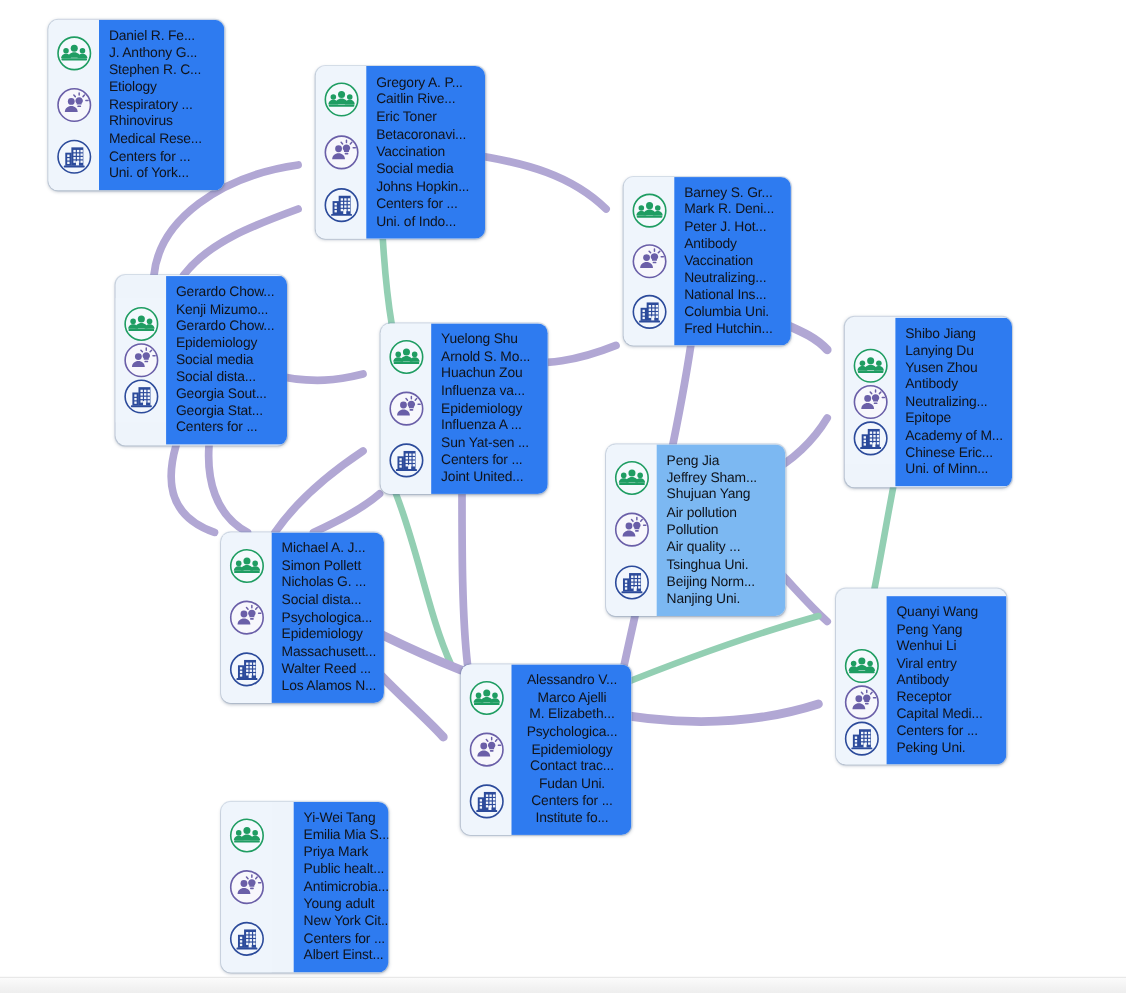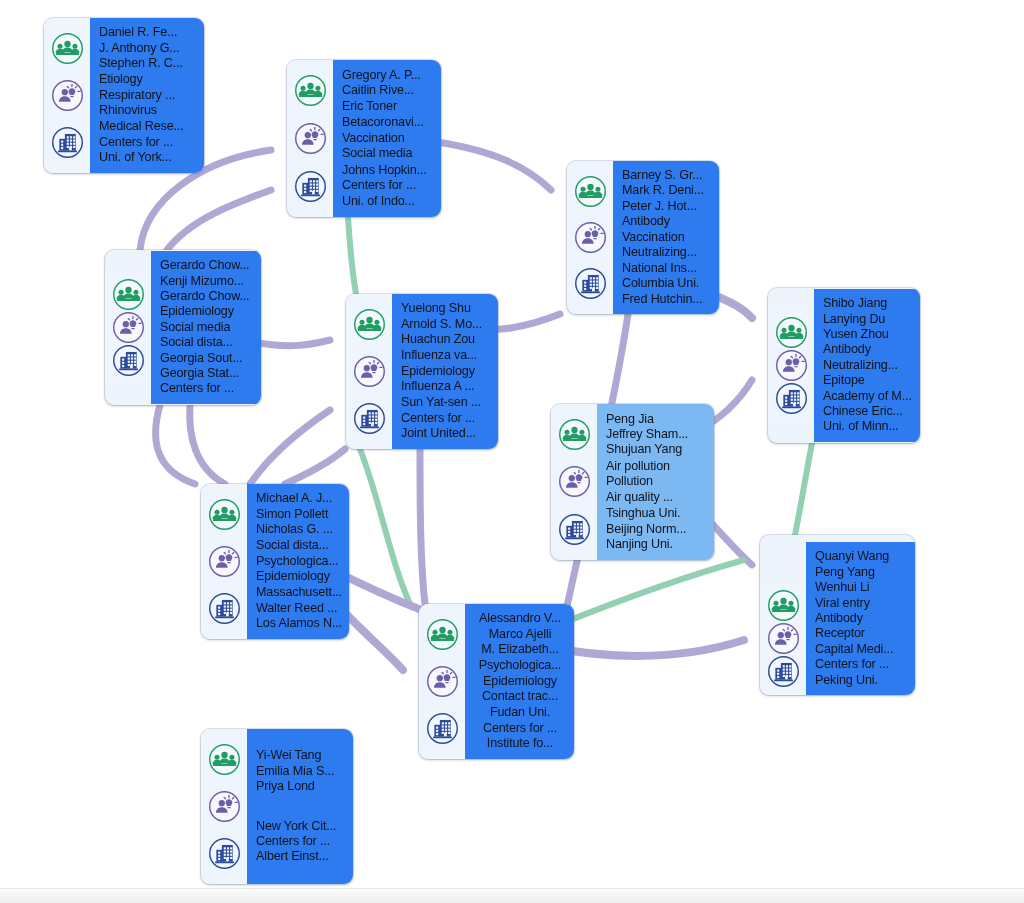--- a/index.html
+++ b/index.html
@@ -786,21 +786,21 @@
             <span class="ln">Epidemiology</span>
             <span class="ln">Contact trac...</span>
           </div>
           <div class="grp">
             <span class="ln">Fudan Uni.</span>
             <span class="ln">Centers for ...</span>
             <span class="ln">Institute fo...</span>
           </div>
         </div>
       </div>
-      <div class="node" style="left: 185px; top: 729px; width: 152px; height: 155px;">
+      <div class="node" style="left: 185px; top: 729px; width: 152px; height: 155px; gap: 20px;">
         <div class="node-icons">
           <span class="icon-wrap">
             <svg viewBox="0 0 34 34" width="33" height="33">
               <circle cx="17" cy="17" r="15.2" fill="#f4f9fd" stroke="#1f9d62" stroke-width="1.5"></circle>
               <circle cx="17" cy="12.3" r="3.3" fill="#1f9d62"></circle>
               <path d="M11.3 21.2c0-3.1 2.5-5.2 5.7-5.2s5.7 2.1 5.7 5.2z" fill="#1f9d62"></path>
               <circle cx="9.3" cy="14.6" r="2.6" fill="#1f9d62"></circle>
               <path d="M4.7 21.6c0-2.6 2-4.3 4.6-4.3s4.6 1.7 4.6 4.3z" fill="#1f9d62"></path>
               <circle cx="24.7" cy="14.6" r="2.6" fill="#1f9d62"></circle>
               <path d="M20.1 21.6c0-2.6 2-4.3 4.6-4.3s4.6 1.7 4.6 4.3z" fill="#1f9d62"></path>
@@ -839,21 +839,26 @@
               <rect x="10.4" y="21.6" width="2.2" height="2.2" fill="#f3f7fc"></rect>
               <rect x="18.6" y="21.2" width="2.8" height="4.2" fill="#f3f7fc"></rect>
               <rect x="7.2" y="25.2" width="19.6" height="1.8" rx="0.6" fill="#2c4b9b"></rect>
             </svg>
           </span>
         </div>
         <div class="node-body">
           <div class="grp">
             <span class="ln">Yi-Wei Tang</span>
             <span class="ln">Emilia Mia S...</span>
-            <span class="ln">Priya Lond</span>
+            <span class="ln">Priya Mark</span>
+          </div>
+          <div class="grp">
+            <span class="ln">Public healt...</span>
+            <span class="ln">Antimicrobia...</span>
+            <span class="ln">Young adult</span>
           </div>
           <div class="grp">
             <span class="ln">New York Cit...</span>
             <span class="ln">Centers for ...</span>
             <span class="ln">Albert Einst...</span>
           </div>
         </div>
       </div>
     </div>
 

